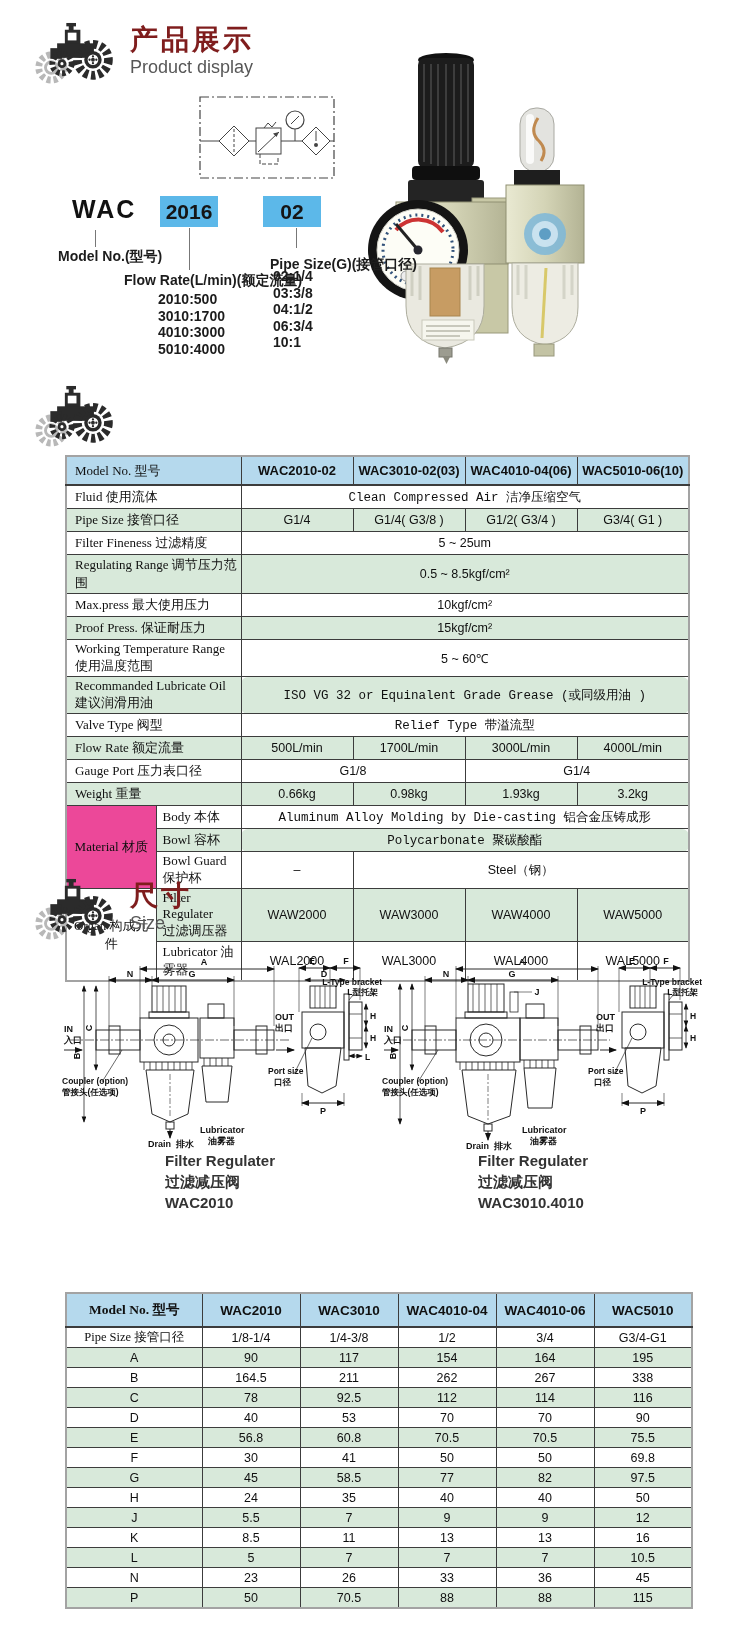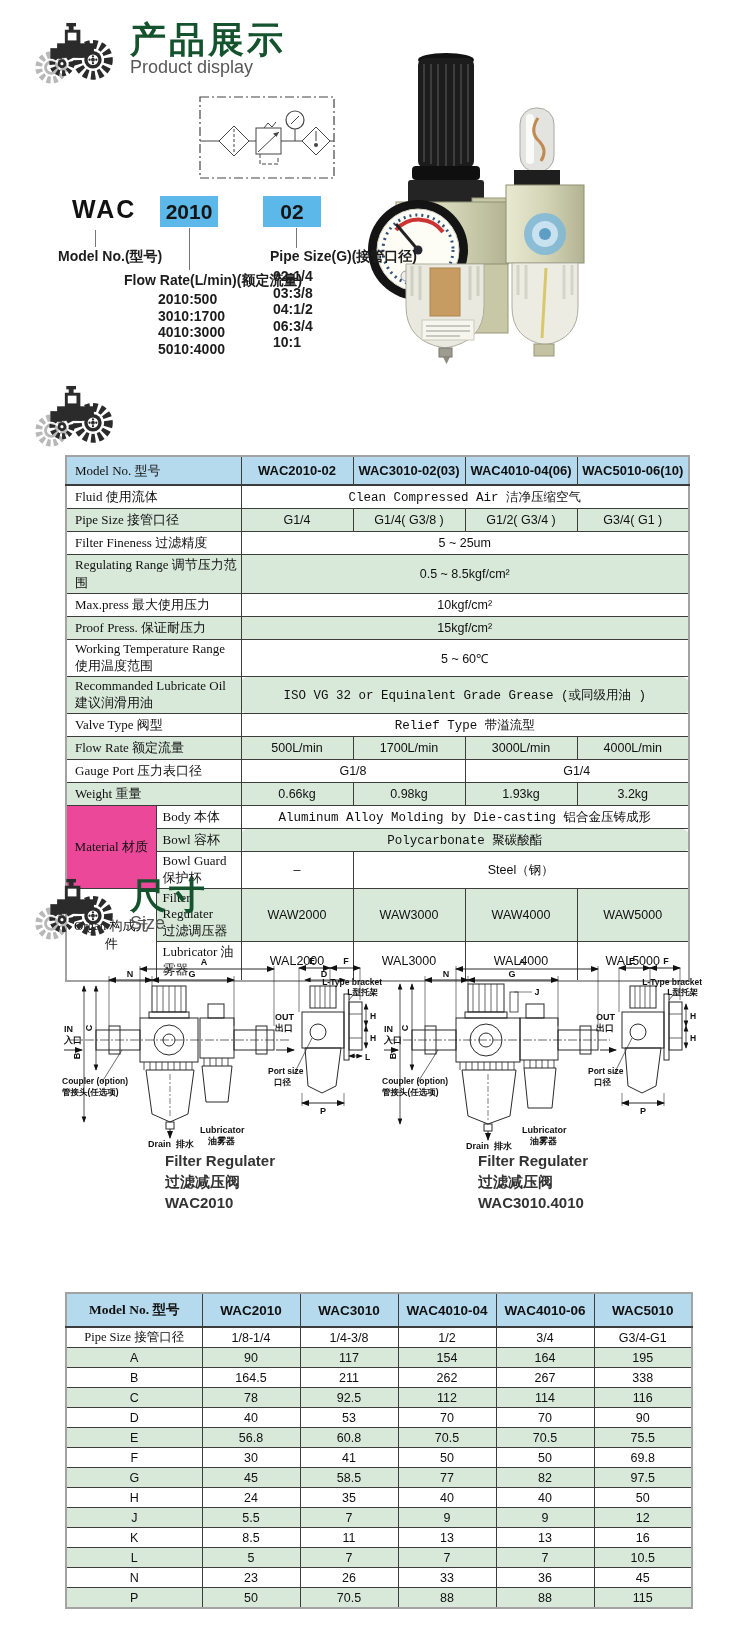--- a/index.html
+++ b/index.html
@@ -3,21 +3,21 @@
 <meta charset="utf-8">
 <style>
   html,body{margin:0;padding:0;background:#fff;}
   body{font-family:"Liberation Sans",sans-serif;color:#111;}
   .page{position:relative;width:750px;height:1625px;background:#fff;overflow:hidden;}
 
   
   .sec-header{position:absolute;display:flex;align-items:flex-start;gap:8px;}
   .sec-icon{width:92px;height:62px;flex:0 0 auto;}
   .sec-text{padding-top:2px;}
-  .sec-cn{color:#14532d;font-size:36px;font-weight:bold;letter-spacing:3px;line-height:32px;}
+  .sec-cn{color:#7f1d1d;font-size:28px;font-weight:bold;letter-spacing:3px;line-height:32px;}
   .sec-en{color:#575757;font-size:18px;line-height:22px;}
 
   
   .wac{position:absolute;left:72px;top:195px;font-size:25px;font-weight:bold;letter-spacing:2px;}
   .code-box{position:absolute;width:58px;height:31px;background:#5cb8e9;display:flex;align-items:center;justify-content:center;
             font-size:21px;font-weight:bold;color:#151515;}
   .vline{position:absolute;width:1px;background:#777;}
   .mc-label{position:absolute;font-size:14px;font-weight:bold;color:#1c1c1c;white-space:nowrap;}
   .mc-list{position:absolute;font-size:14px;font-weight:bold;color:#1c1c1c;}
   .mc-list div{line-height:16.5px;}
@@ -151,28 +151,28 @@
     <rect x="71" y="298" width="13" height="9" fill="#9c9c90" stroke="#77776c"></rect>
     <path d="M75,307 l3.5,7 l3.5,-7 z" fill="#8a8a7e"></path>
 
     <path d="M144,213 h66 v44 q0,32 -33,38 q-33,-6 -33,-38 z" fill="#edece3" stroke="#adad9e"></path>
     <path d="M150,215 v30 M158,215 v34 M196,215 v34 M204,215 v30" stroke="#d4d4c8" stroke-width="3"></path>
     <line x1="178" y1="218" x2="174" y2="288" stroke="#d8c86a" stroke-width="3"></line>
     <rect x="166" y="294" width="20" height="12" fill="#c3c3a4" stroke="#98987c"></rect>
   </svg>
 
   <div class="wac">WAC</div>
-  <div class="code-box" style="left:160px;top:196px;">2010</div>
+  <div class="code-box" style="left:160px;top:196px;">2016</div>
   <div class="code-box" style="left:263px;top:196px;">02</div>
   <div class="vline" style="left:95px;top:230px;height:17px;"></div>
   <div class="vline" style="left:189px;top:228px;height:42px;"></div>
   <div class="vline" style="left:296px;top:228px;height:20px;"></div>
 
   <div class="mc-label" style="left:58px;top:248px;">Model No.(型号)</div>
-  <div class="mc-label" style="left:240px;top:248px;padding-left:30px;">Pipe Size(G)(接管口径)</div>
+  <div class="mc-label" style="left:240px;top:256px;padding-left:30px;">Pipe Size(G)(接管口径)</div>
   <div class="mc-list" style="left:273px;top:268px;">
     <div>02:1/4</div>
     <div>03:3/8</div>
     <div>04:1/2</div>
     <div>06:3/4</div>
     <div>10:1</div>
   </div>
   <div class="mc-label" style="left:124px;top:272px;">Flow Rate(L/min)(额定流量)</div>
   <div class="mc-list" style="left:158px;top:291px;">
     <div>2010:500</div>

